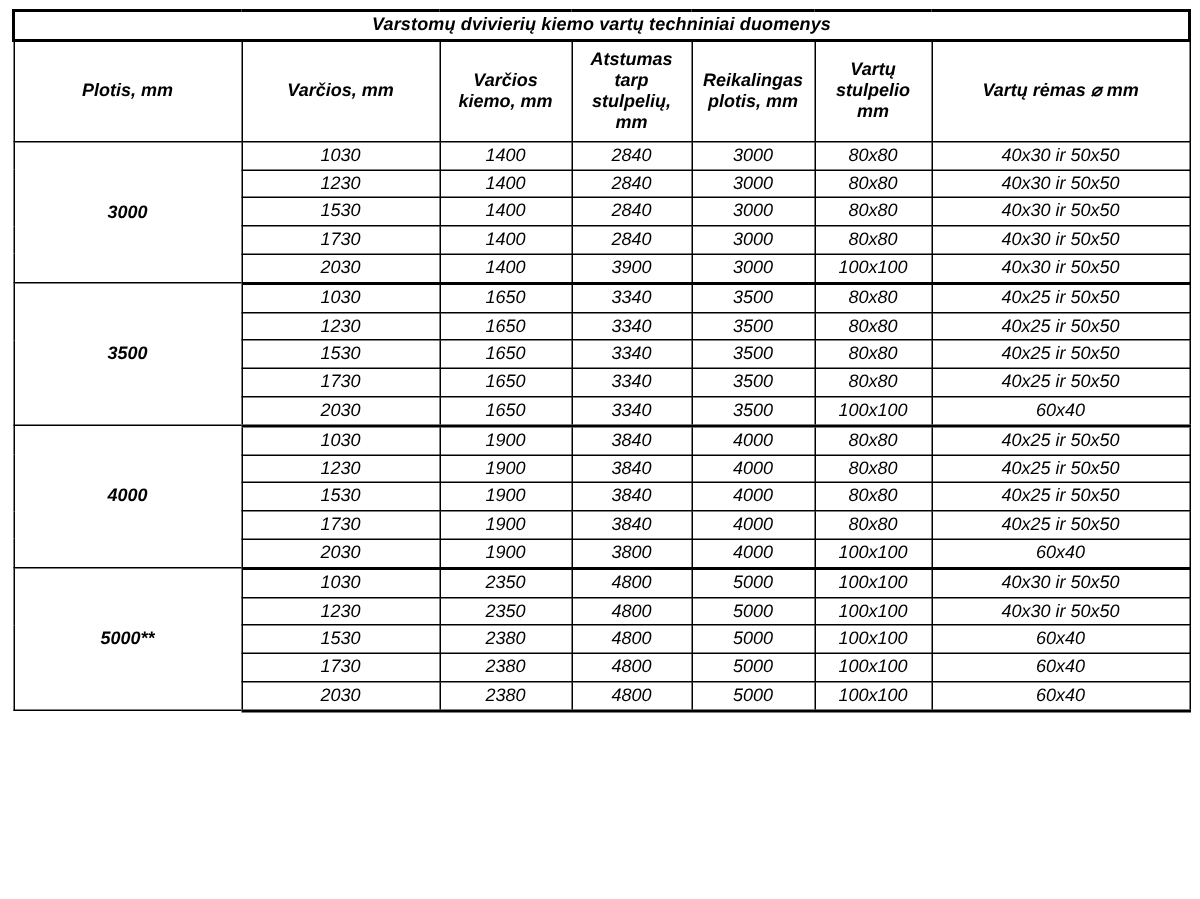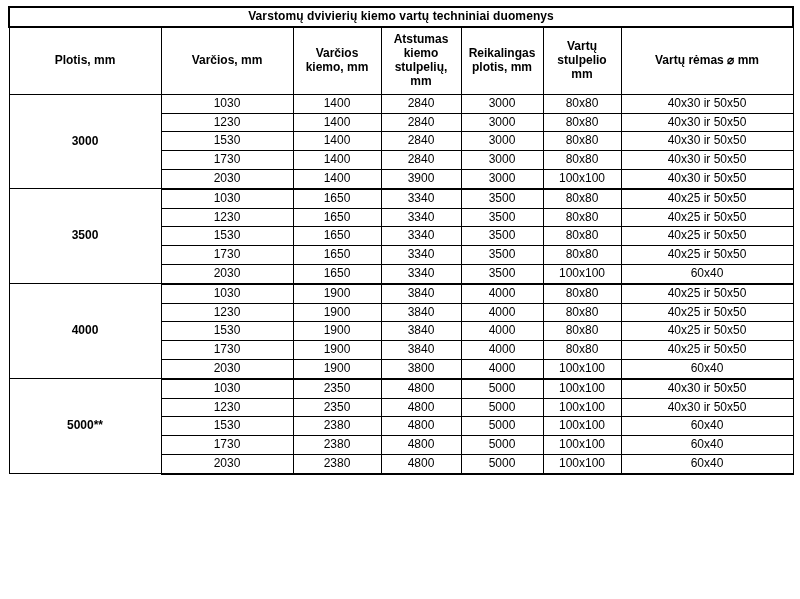--- a/index.html
+++ b/index.html
@@ -11,20 +11,21 @@
     width: 800px;
     height: 599px;
     font-family: "Liberation Sans", sans-serif;
     color: #000000;
   }
   .sheet {
     width: 789px;
     height: 599px;
     box-sizing: border-box;
     padding: 6px 8px 8px 8px;
+    font-style: italic;
   }
   table.data {
     border-collapse: collapse;
     width: 784px;
     table-layout: fixed;
   }
   table.data td, table.data th {
     border: 1px solid #000000;
     text-align: center;
     vertical-align: middle;
@@ -91,21 +92,21 @@
       <col style="width:172px">
     </colgroup>
     <tbody>
       <tr>
         <td class="title-cell" colspan="7">Varstomų dvivierių kiemo vartų techniniai duomenys</td>
       </tr>
       <tr>
         <th class="head-cell">Plotis, mm</th>
         <th class="head-cell">Varčios, mm</th>
         <th class="head-cell">Varčios kiemo, mm</th>
-        <th class="head-cell">Atstumas kiemo stulpelių, mm</th>
+        <th class="head-cell">Atstumas tarp stulpelių, mm</th>
         <th class="head-cell">Reikalingas plotis, mm</th>
         <th class="head-cell">
           <span class="head-sub">Vartų stulpelio mm</span>
         </th>
         <th class="head-cell">
           <span class="nowrap">Vartų rėmas</span>
           <span class="diam">⌀</span>
           <span>mm</span>
         </th>
       </tr>

